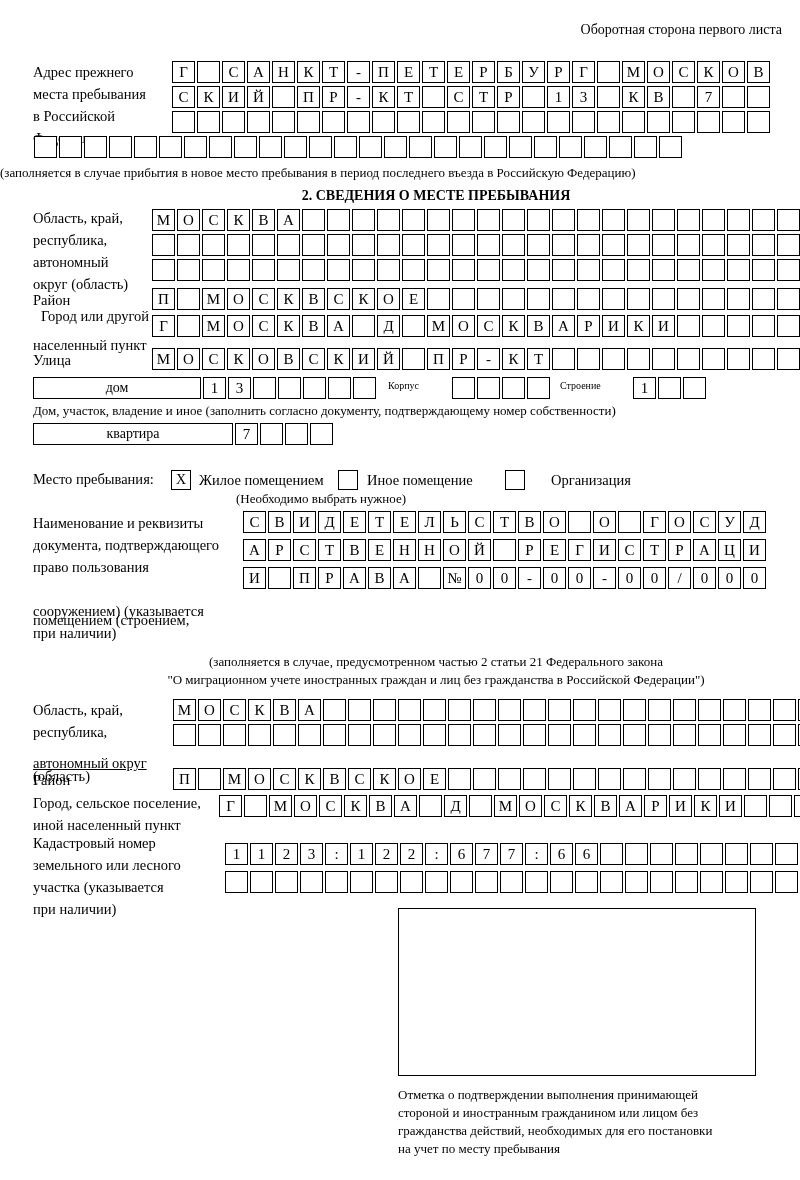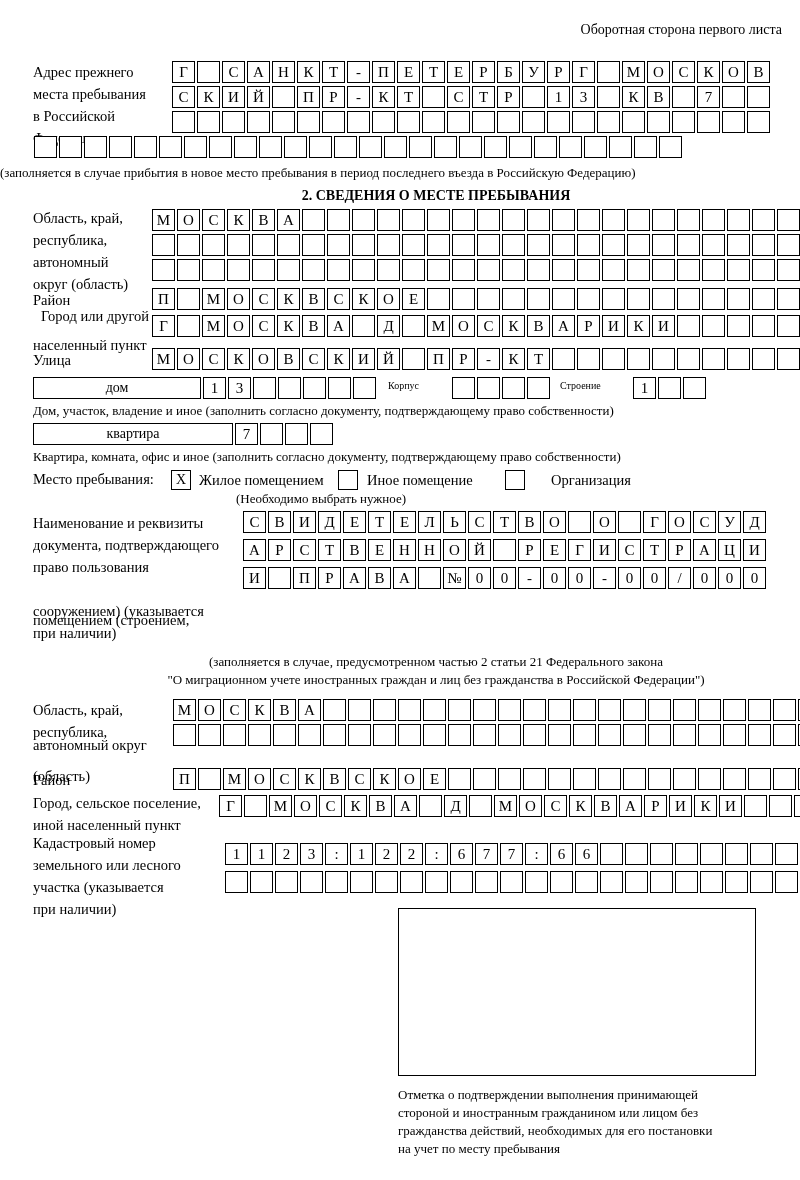--- a/index.html
+++ b/index.html
@@ -414,31 +414,30 @@
       <div class="cell"></div>
       <div class="cell"></div>
     </div>
   <div class="plain" style="left:560px; top:380px;">Строение</div>
   <div class="boxrow" id="s2-stroenie" style="left:633px; top:377px;">
       <div class="cell">1</div>
       <div class="cell"></div>
       <div class="cell"></div>
     </div>
 
-  <div class="lbl small" style="left:33px; top:401px;">Дом, участок, владение и иное (заполнить согласно документу, подтверждающему право собственности)</div>
+  <div class="lbl small" style="left:33px; top:401px;">Дом, участок, владение и иное (заполнить согласно документу, подтверждающему номер собственности)</div>
 
   <div class="wide-label-box" style="left:33px; top:423px; width:200px;">квартира</div>
   <div class="boxrow" id="s2-flat" style="left:235px; top:423px;">
       <div class="cell">7</div>
       <div class="cell"></div>
       <div class="cell"></div>
       <div class="cell"></div>
     </div>
 
-  <div class="lbl small" style="left:33px; top:447px;">Квартира, комната, офис и иное (заполнить согласно документу, подтверждающему право собственности)</div>
 
   <div class="lbl" style="left:33px; top:469px;">Место пребывания:</div>
   <div class="chk" style="position:absolute; left:171px; top:470px;">Х</div>
   <div class="lbl" style="left:199px; top:470px;">Жилое помещением</div>
   <div class="chk" style="position:absolute; left:338px; top:470px;"></div>
   <div class="lbl" style="left:367px; top:470px;">Иное помещение</div>
   <div class="chk" style="position:absolute; left:505px; top:470px;"></div>
   <div class="lbl" style="left:551px; top:470px;">Организация</div>
   <div class="lbl small" style="left:236px; top:489px;">(Необходимо выбрать нужное)</div>
 
@@ -517,21 +516,21 @@
       <div class="cell">0</div>
       <div class="cell">0</div>
       <div class="cell">0</div>
     </div>
 
   <div class="center-line" style="top:654px; font-size:13px;">(заполняется в случае, предусмотренном частью 2 статьи 21 Федерального закона</div>
   <div class="center-line" style="top:672px; font-size:13px;">"О миграционном учете иностранных граждан и лиц без гражданства в Российской Федерации")</div>
 
   <div class="lbl" style="left:33px; top:700px;">Область, край,</div>
   <div class="lbl" style="left:33px; top:722px;">республика,</div>
-  <div class="lbl" style="left:33px; top:735px;">автономный округ</div>
+  <div class="lbl" style="left:33px; top:753px;text-decoration:underline;">автономный округ</div>
   <div class="lbl" style="left:33px; top:766px;">(область)</div>
 
   <div class="boxrow" id="s3-region-0" style="left:173px; top:699px;">
       <div class="cell">М</div>
       <div class="cell">О</div>
       <div class="cell">С</div>
       <div class="cell">К</div>
       <div class="cell">В</div>
       <div class="cell">А</div>
       <div class="cell"></div>

